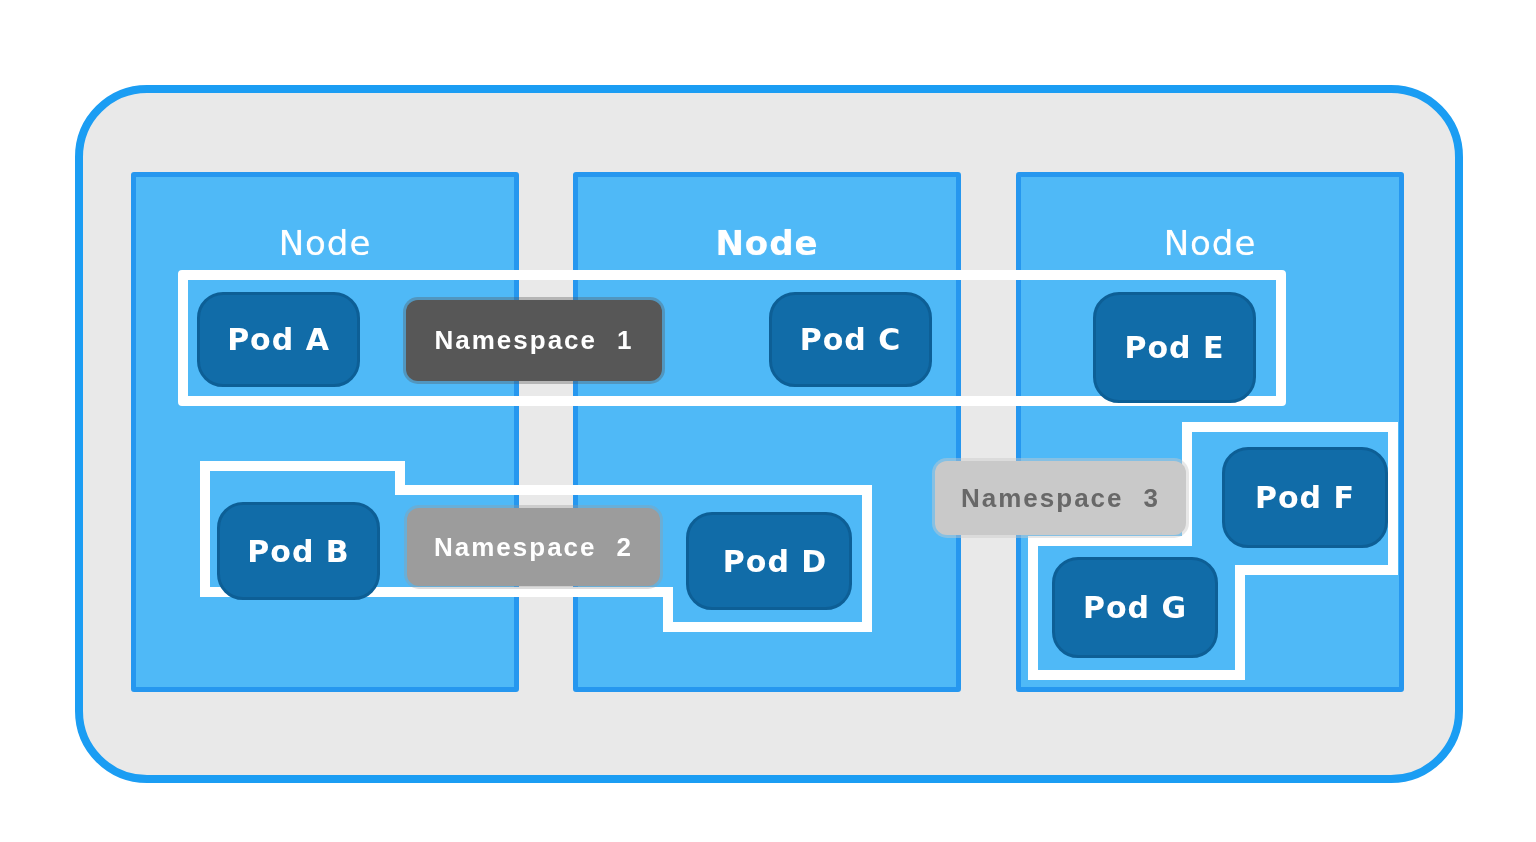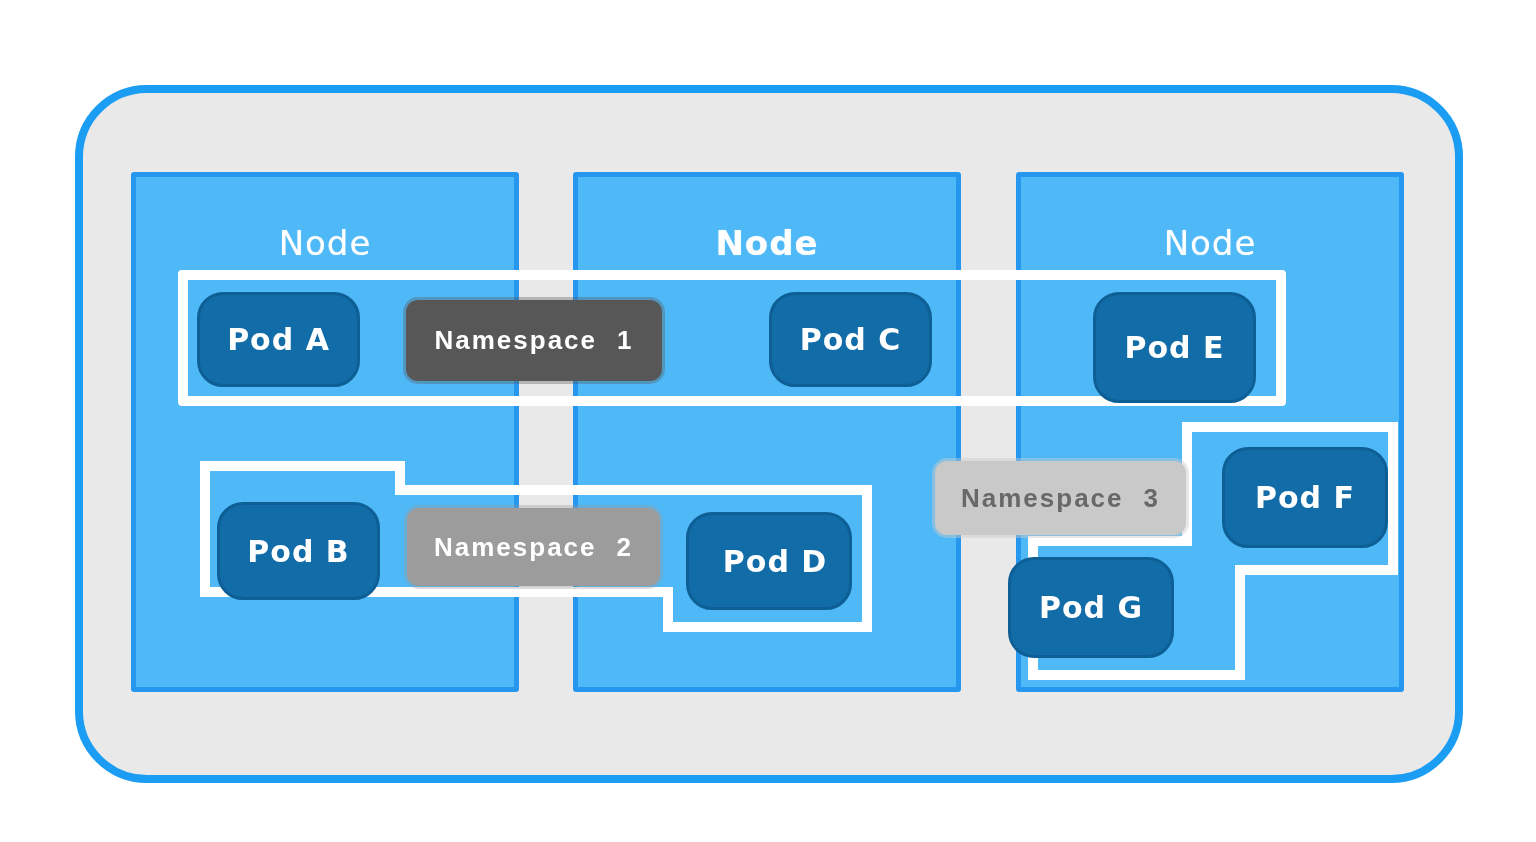--- a/index.html
+++ b/index.html
@@ -59,21 +59,21 @@
     border:3px solid var(--pod-border);
     border-radius:26px;
     color:#fff;font-size:30px;font-weight:700;letter-spacing:1px;
   }
   .pod-a{left:197px;top:292px;width:163px;height:95px;}
   .pod-b{left:217px;top:482px;width:163px;height:98px;margin-top:20px;}
   .pod-c{left:757px;top:292px;width:163px;height:95px;margin-left:12px;}
   .pod-d{left:686px;top:512px;width:166px;height:98px;padding-left:12px;}
   .pod-e{left:1093px;top:292px;width:163px;height:111px;}
   .pod-f{left:1222px;top:447px;width:166px;height:101px;}
-  .pod-g{left:1008px;top:557px;width:166px;height:101px;text-align:center;}
+  .pod-g{left:1052px;top:557px;width:166px;height:101px;text-align:center;}
 
   .ns-label{
     position:absolute;display:flex;align-items:center;justify-content:center;
     font-family:"Liberation Sans",sans-serif;
     font-size:26px;font-weight:700;letter-spacing:2px;color:#fff;
     border-radius:12px;
   }
   .ns-label .ns-num{margin-left:20px;}
   .ns1-label{left:406px;top:300px;width:256px;height:81px;background:var(--ns1-bg);
     box-shadow:0 0 0 3px rgba(87,87,87,.35);}

